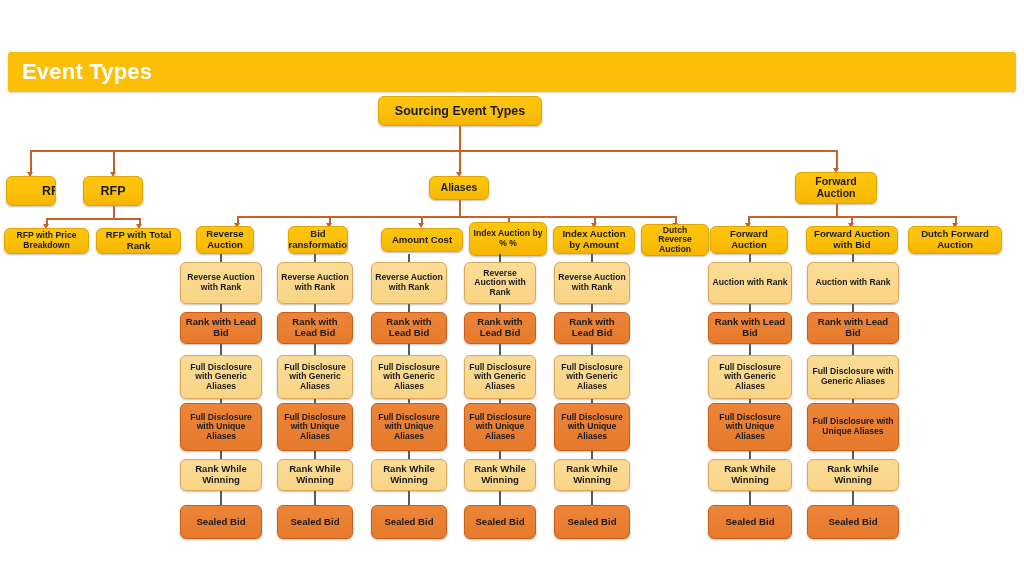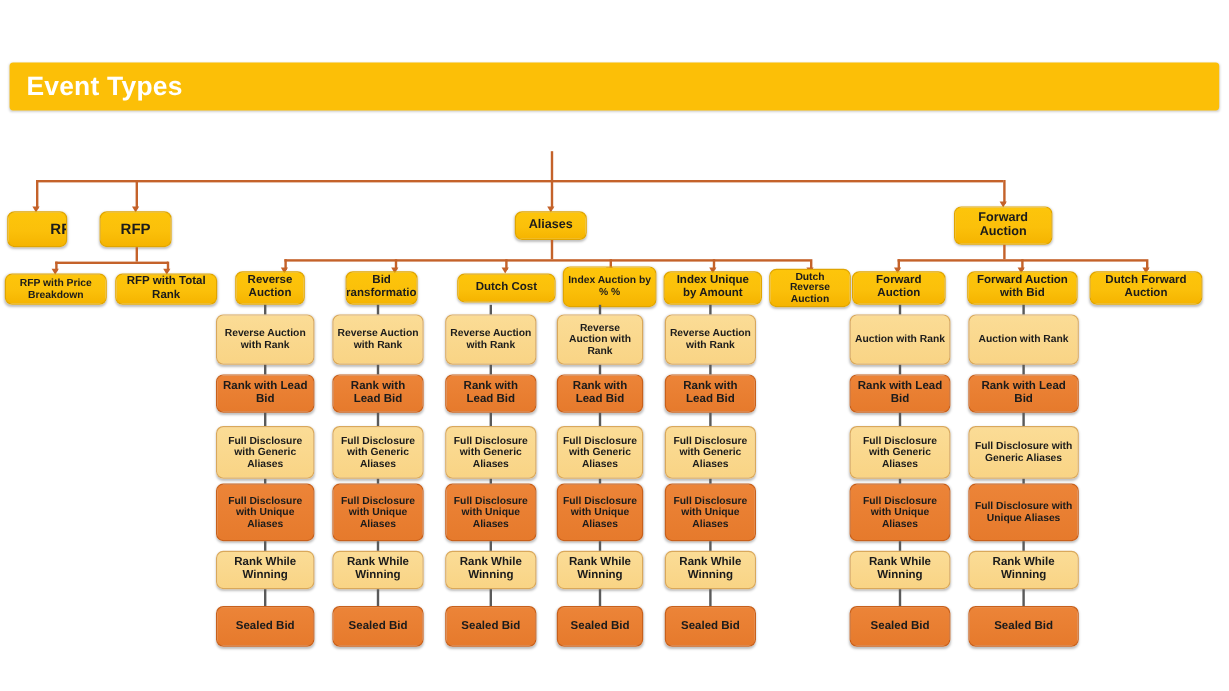--- a/index.html
+++ b/index.html
@@ -71,20 +71,21 @@
   .fs9{font-size:8.6px;}
 </style>
 </head>
 <body>
 
 <div id="stage">
 
   <div class="header-bar"></div>
   <div class="header-title">Event Types</div>
 
+  <div class="node n-gold fs13" style="left:378px;top:96px;width:164px;height:30px;">Sourcing Event Types</div>
 
   <div class="ln lnv" style="left:459px;top:126px;height:24px;"></div>
   <div class="ln lnh" style="left:30px;top:150px;width:806px;"></div>
 
   <div class="ln lnv" style="left:30px;top:150px;height:24px;"></div>
   <div class="arrow" style="left:26.5px;top:172px;"></div>
   <div class="ln lnv" style="left:113px;top:150px;height:24px;"></div>
   <div class="arrow" style="left:109.5px;top:172px;"></div>
   <div class="ln lnv" style="left:459px;top:150px;height:24px;"></div>
   <div class="arrow" style="left:455.5px;top:172px;"></div>
@@ -117,23 +118,23 @@
   <div class="arrow" style="left:417.5px;top:223px;"></div>
   <div class="ln lnv" style="left:508px;top:216px;height:9px;"></div>
   <div class="arrow" style="left:504.5px;top:223px;"></div>
   <div class="ln lnv" style="left:594px;top:216px;height:9px;"></div>
   <div class="arrow" style="left:590.5px;top:223px;"></div>
   <div class="ln lnv" style="left:675px;top:216px;height:9px;"></div>
   <div class="arrow" style="left:671.5px;top:223px;"></div>
 
   <div class="node n-gold fs10" style="left:196px;top:226px;width:58px;height:28px;">Reverse Auction</div>
   <div class="node n-gold fs10" style="left:288px;top:226px;width:60px;height:28px;">Bid Transformation</div>
-  <div class="node n-gold fs10" style="left:381px;top:228px;width:82px;height:24px;">Dutch Cost</div>
+  <div class="node n-gold fs10" style="left:381px;top:228px;width:82px;height:24px;">Amount Cost</div>
   <div class="node n-gold fs9" style="left:469px;top:222px;width:78px;height:34px;">Index Auction by % %</div>
-  <div class="node n-gold fs10" style="left:553px;top:226px;width:82px;height:28px;">Index Unique by Amount</div>
+  <div class="node n-gold fs10" style="left:553px;top:226px;width:82px;height:28px;">Index Auction by Amount</div>
   <div class="node n-gold fs9" style="left:641px;top:224px;width:68px;height:32px;">Dutch Reverse Auction</div>
 
   <div class="ln lnv" style="left:836px;top:204px;height:12px;"></div>
   <div class="ln lnh" style="left:748px;top:216px;width:207px;"></div>
   <div class="ln lnv" style="left:748px;top:216px;height:9px;"></div>
   <div class="arrow" style="left:744.5px;top:223px;"></div>
   <div class="ln lnv" style="left:851px;top:216px;height:9px;"></div>
   <div class="arrow" style="left:847.5px;top:223px;"></div>
   <div class="ln lnv" style="left:955px;top:216px;height:9px;"></div>
   <div class="arrow" style="left:951.5px;top:223px;"></div>

